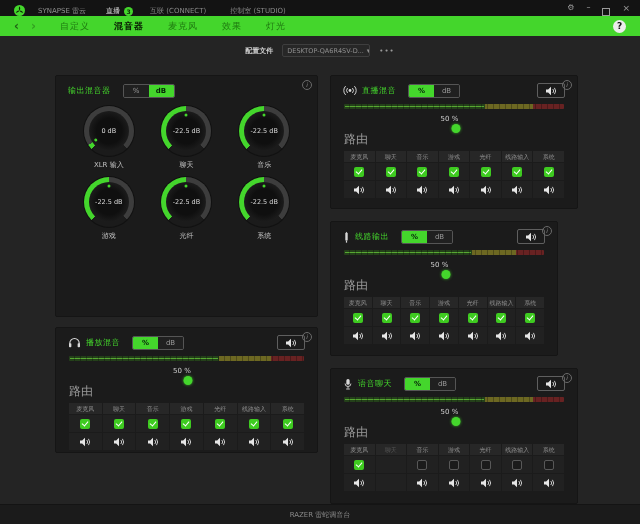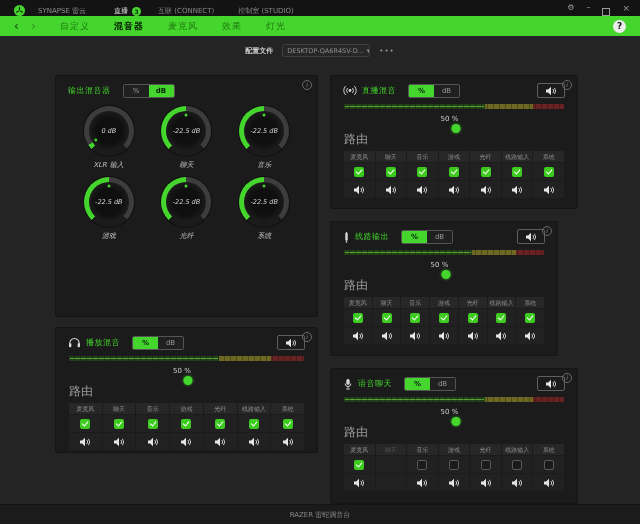--- a/index.html
+++ b/index.html
@@ -4,21 +4,21 @@
 <style>
   html,body{margin:0;padding:0;background:#000;}
   .app{position:relative;width:640px;height:524px;background:#242424;overflow:hidden;
        font-family:"DejaVu Sans",sans-serif;-webkit-font-smoothing:antialiased;}
 
   
   .titlebar{position:absolute;left:0;top:0;width:640px;height:16px;background:#131313;
             display:flex;align-items:flex-end;box-sizing:border-box;padding:0 8px;}
   .tb-logo{width:11px;height:11px;margin-left:6px;flex:0 0 auto;}
   .tb-app{font-size:7px;color:#8f8f8f;margin-left:13px;}
-  .tb-tab{font-size:7px;color:#e8e8e8;margin-left:28px;}
+  .tb-tab{font-size:7px;color:#e8e8e8;margin-left:20px;}
   .tb-badge{width:9px;height:9px;border-radius:50%;background:#44d62c;color:#0c2a06;
             font-size:6px;font-weight:bold;line-height:9px;text-align:center;margin-left:4px;}
   .tb-link{font-size:7px;color:#8a8a8a;}
   .tb-link.c1{margin-left:17px;} .tb-link.c2{margin-left:24px;}
   .tb-spacer{flex:1;}
   .tb-btn{color:#9a9a9a;font-size:8px;margin-left:12px;line-height:16px;}
   .tb-max{width:6px;height:6px;border:1px solid #9a9a9a;margin-left:12px;}
   .tb-close{font-size:9px;margin-left:12px;margin-right:2px;}
 
   
@@ -54,21 +54,21 @@
   .panel-header{display:flex;align-items:center;margin:7px 12px 0;height:15px;gap:5px;}
   .panel-title{font-size:8px;color:#44d62c;letter-spacing:.5px;white-space:nowrap;}
   .mp-icon{display:flex;align-items:center;}
   .unit-toggle{display:flex;border:1px solid #555;border-radius:2px;overflow:hidden;height:12px;margin-left:7px;flex:0 0 auto;}
   .unit{min-width:19px;padding:0 3px;font-size:7px;line-height:12px;text-align:center;color:#9a9a9a;background:#202020;}
   .unit.sel{background:#44d62c;color:#06230a;font-weight:bold;}
   .mute-btn{margin-left:auto;width:28px;height:15px;border:1px solid #5f5f5f;border-radius:2px;background:transparent;
             display:flex;align-items:center;justify-content:center;padding:0;}
 
   
-  .knob-grid{display:grid;grid-template-columns:repeat(3,1fr);margin:8px 14px 0;font-style:italic;}
+  .knob-grid{display:grid;grid-template-columns:repeat(3,1fr);margin:8px 14px 0;}
   .knob-cell{height:71px;display:flex;flex-direction:column;align-items:center;}
   .knob{position:relative;width:50px;height:50px;border-radius:50%;box-shadow:0 0 0 1px #111;}
   .knob-inner{position:absolute;inset:5px;border-radius:50%;
               background:radial-gradient(circle,#0f0f0f 45%,#1e1e1e 75%);
               display:flex;align-items:center;justify-content:center;}
   .knob-value-text{width:32px;font-size:6.5px;line-height:1.25;color:#d8d8d8;text-align:center;}
   .knob-dot{position:absolute;left:50%;top:50%;width:3px;height:3px;border-radius:50%;background:#44d62c;}
   .knob-label{margin-top:4px;font-size:7px;color:#c0c0c0;white-space:nowrap;}
 
   

